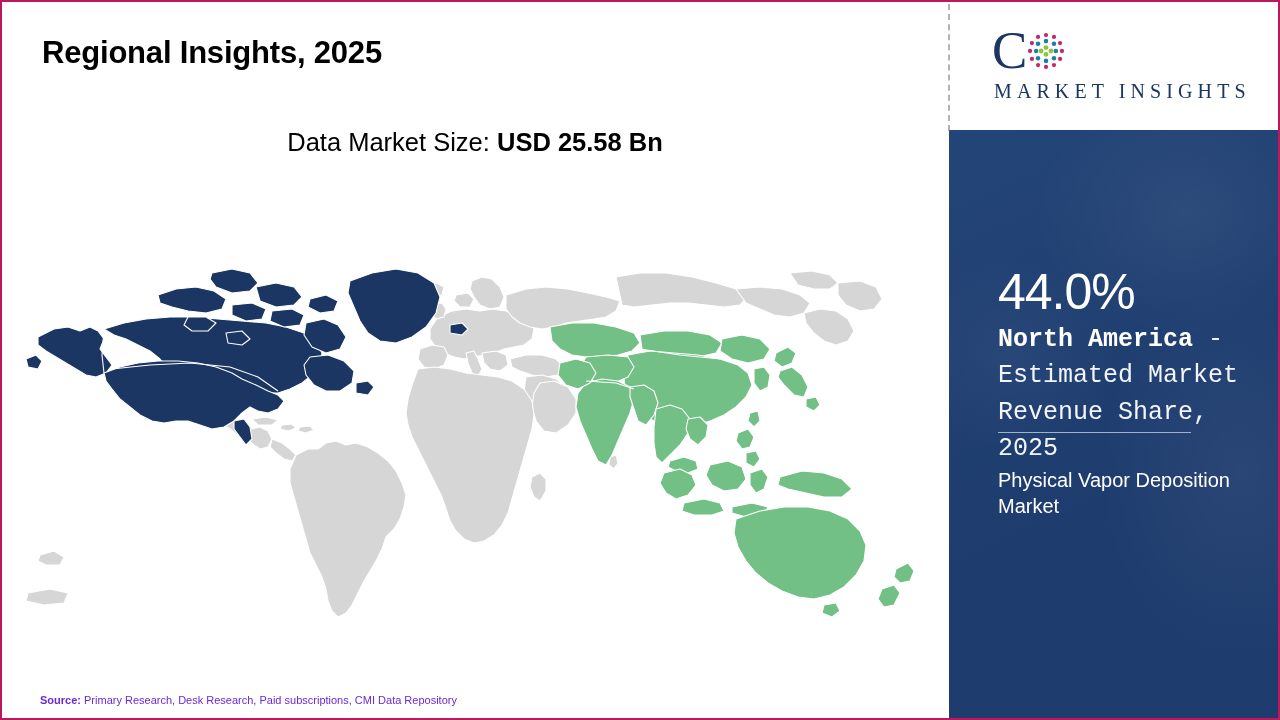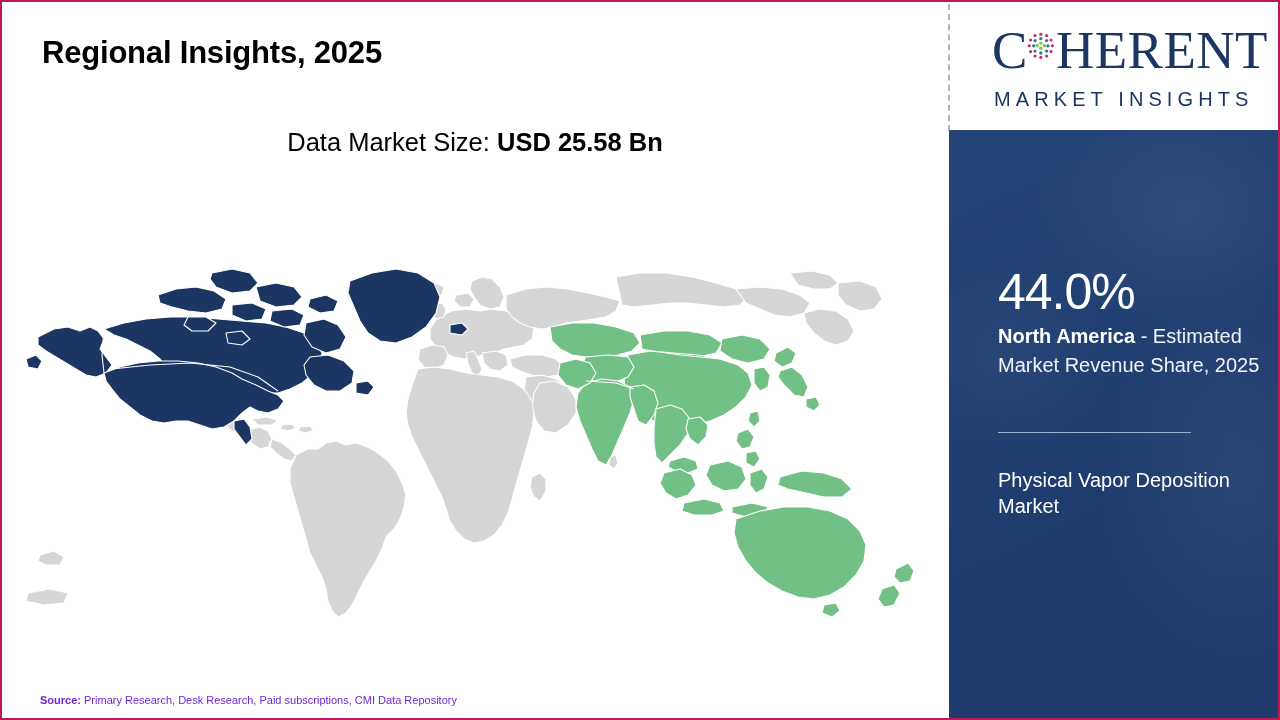--- a/index.html
+++ b/index.html
@@ -147,23 +147,24 @@
     font-weight: normal;
     color: #ffffff;
     letter-spacing: -1px;
     line-height: 1;
   }
   .stat-desc {
     position: absolute;
     left: 49px;
     top: 192px;
     width: 268px;
-    font-size: 20px;
+    font-size: 25px;
     color: #f2f5f9;
     line-height: 1.45;
+    font-family: Liberation Mono, monospace;
   }
   .stat-desc .region { font-weight: bold; color: #ffffff; }
 
   .panel-rule {
     position: absolute;
     left: 49px;
     top: 302px;
     width: 193px;
     height: 1px;
     background: #9fb2cc;
@@ -211,25 +212,25 @@
     top: 1px;
   }
   .logo-rest {
     font-family: "Liberation Serif", serif;
     font-size: 53px;
     color: #1b3663;
     line-height: 1;
     letter-spacing: 0.5px;
   }
   .logo-sub {
-    font-family: Liberation Sans, sans-serif;
+    font-family: Liberation Serif, serif;
     font-size: 20px;
     color: #1b3663;
     letter-spacing: 5.1px;
-    margin-top: 10px;
+    margin-top: 2px;
     white-space: nowrap;
     padding-left: 2px;
   }
 </style>
 </head>
 <body>
 
 <div class="page">
 
   <div class="left-pane">
@@ -432,21 +433,20 @@
             <circle cx="71" cy="69" r="6" fill="#1f7ea8"></circle>
             <circle cx="50" cy="76" r="6" fill="#1f7ea8"></circle>
 
             <circle cx="50" cy="41" r="6.4" fill="#8cc63f"></circle>
             <circle cx="37" cy="50" r="6.4" fill="#8cc63f"></circle>
             <circle cx="63" cy="50" r="6.4" fill="#8cc63f"></circle>
             <circle cx="50" cy="59" r="6.4" fill="#8cc63f"></circle>
           </g>
         </svg>
       </span>
-      <span class="logo-rest">HERENT</span>
     </div>
     <div class="logo-sub">MARKET INSIGHTS</div>
   </div>
 
   <div class="right-panel">
     <div class="panel-texture"></div>
 
     <div class="stat-value">44.0%</div>
 
     <div class="stat-desc">

